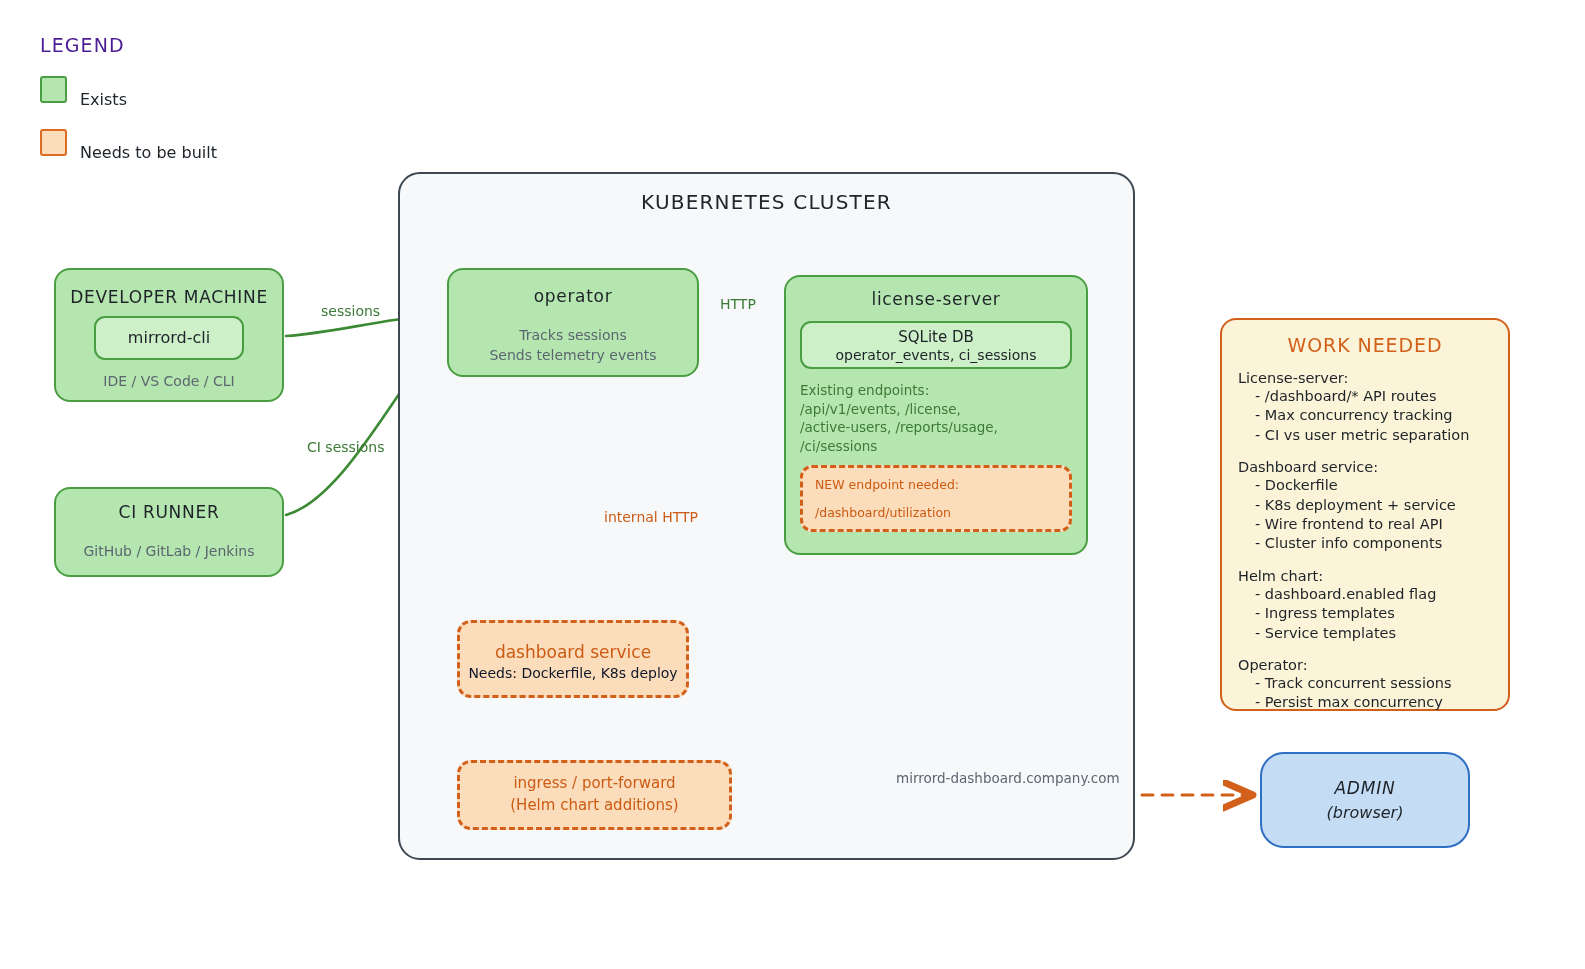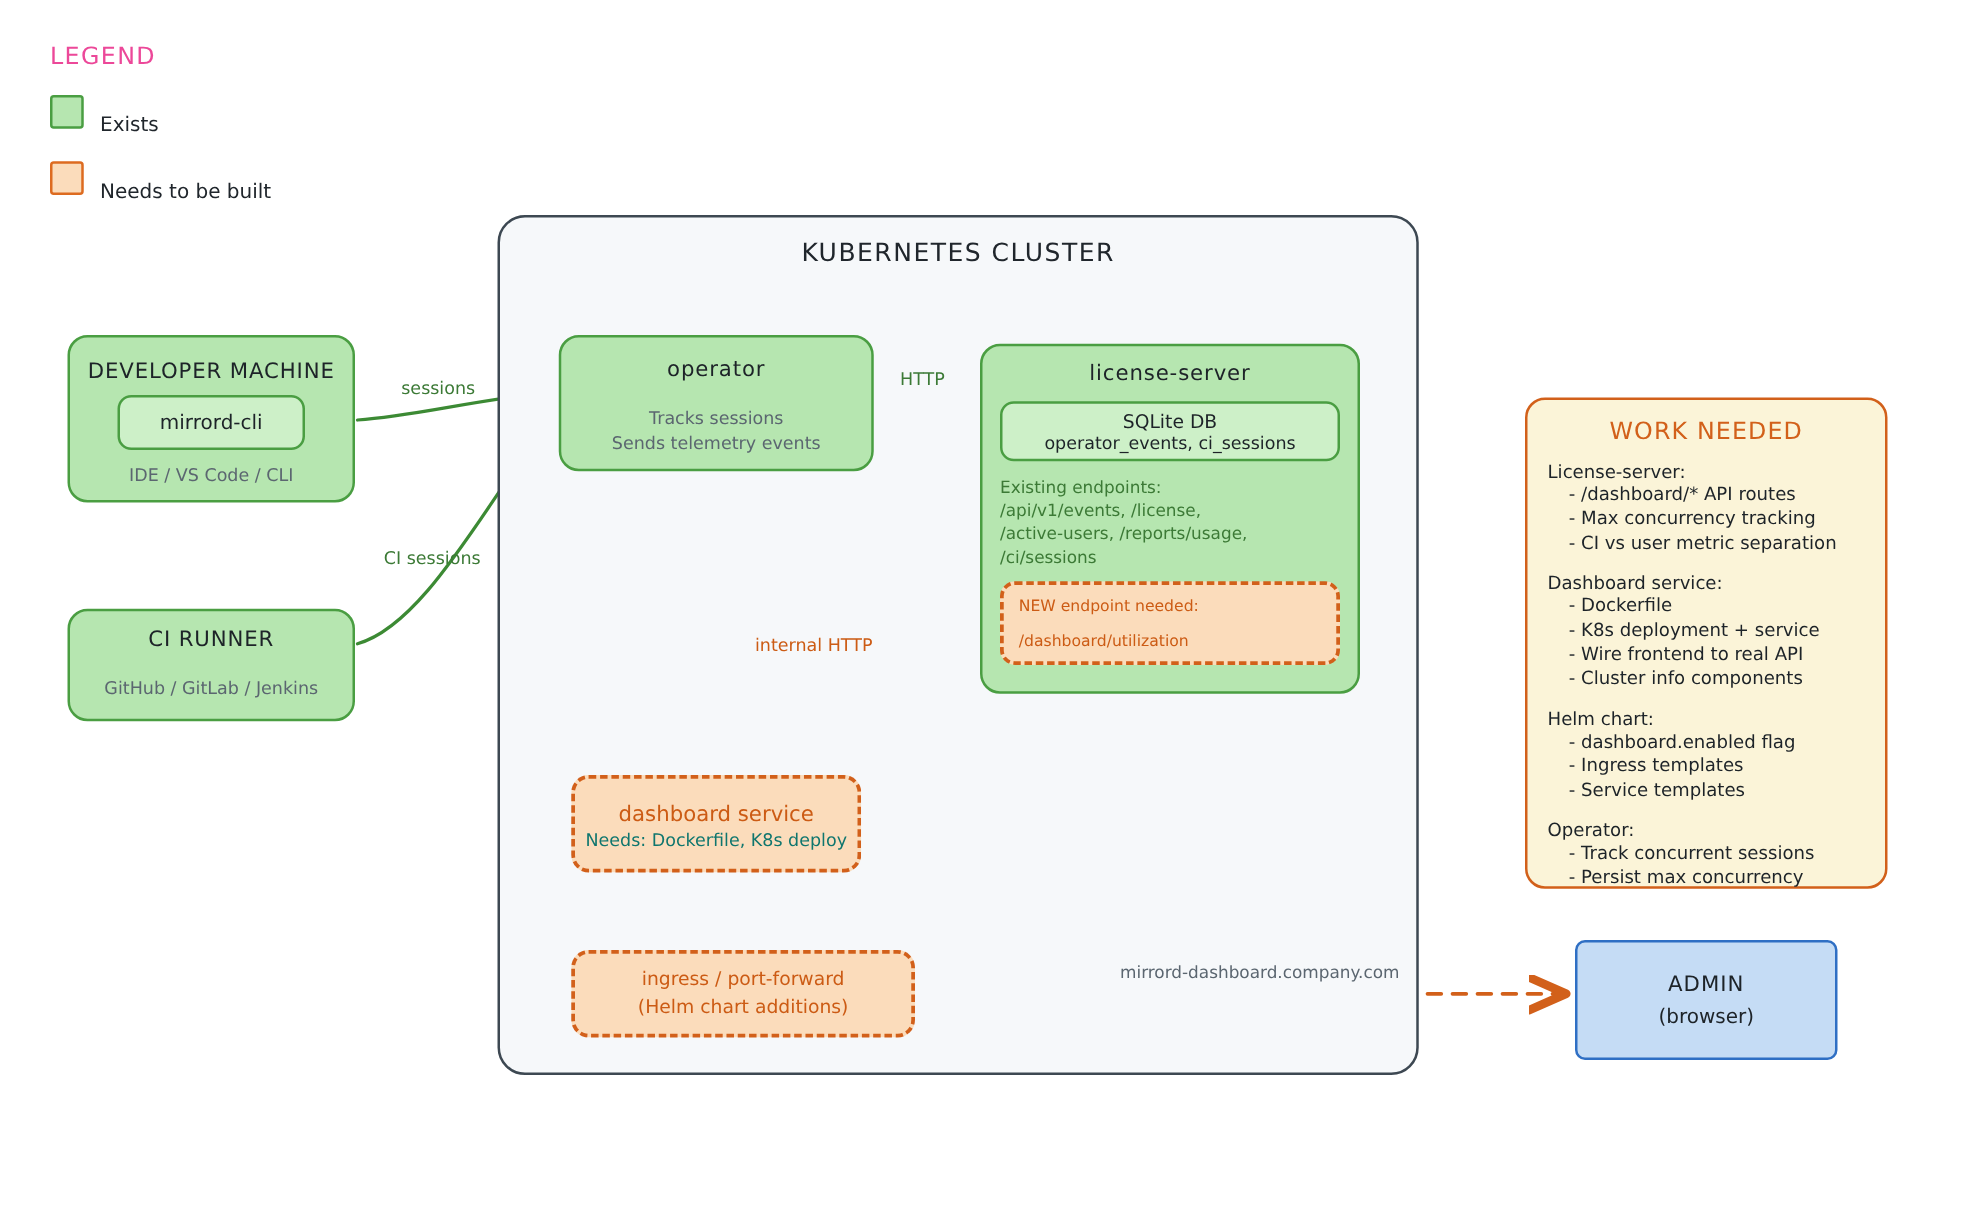--- a/index.html
+++ b/index.html
@@ -9,21 +9,21 @@
     font-family: "DejaVu Sans", sans-serif;
     overflow: hidden;
   }
   #canvas { position: relative; width: 1585px; height: 969px; }
 
   svg.edges { position: absolute; left: 0; top: 0; width: 1585px; height: 969px; pointer-events: none; }
 
   
   #legend { position: absolute; left: 40px; top: 34px; }
   #legend .legend-title {
-    font-size: 19px; color: #ec4899; letter-spacing: 1.1px;
+    font-size: 19px; color: #4c1d95; letter-spacing: 1.1px;
     font-family: "DejaVu Sans", sans-serif;
   }
   #legend .legend-row { display: flex; align-items: center; gap: 13px; margin-top: 14px; }
   #legend .swatch { width: 27px; height: 27px; border-radius: 3px; }
   #legend .swatch.exists { background: #b6e6b0; border: 2.5px solid #4a9e42; }
   #legend .swatch.todo { background: #fbdcbb; border: 2.5px solid #dd6b20; }
   #legend .legend-label { font-size: 16px; color: #20262c; margin-top: 20px; }
 
   
   .node { position: absolute; display: flex; flex-direction: column;
@@ -37,25 +37,25 @@
 
   .inner-box {
     background: #cdf0c8; border: 2px solid #4a9e42; border-radius: 11px;
     display: flex; flex-direction: column; align-items: center; justify-content: center;
   }
 
   .orange-box {
     background: #fbdcbb; border: 3px dashed #d2601a; border-radius: 14px;
   }
   .orange-title { font-size: 17px; color: #cc5b14; }
-  .orange-sub { font-size: 14px; color: #0f766e; margin-top: 3px; }
+  .orange-sub { font-size: 14px; color: #0f172a; margin-top: 3px; }
   .orange-line { font-size: 15px; color: #cc5b14; line-height: 1.45; }
 
   .blue-box {
-    background: #c5dcf5; border: 2.5px solid #2f6fc4; border-radius: 8px;
+    background: #c5dcf5; border: 2.5px solid #2f6fc4; border-radius: 24px; font-style: italic;
   }
   .blue-title { font-size: 17px; color: #1d2328; letter-spacing: 0.8px; }
   .blue-sub { font-size: 16px; color: #1d2328; margin-top: 5px; }
 
   
   #cluster {
     position: absolute; left: 398px; top: 172px; width: 737px; height: 688px;
     background: #f6f8fa; border: 2.5px solid #3d4852; border-radius: 22px;
   }
   #cluster-title {

